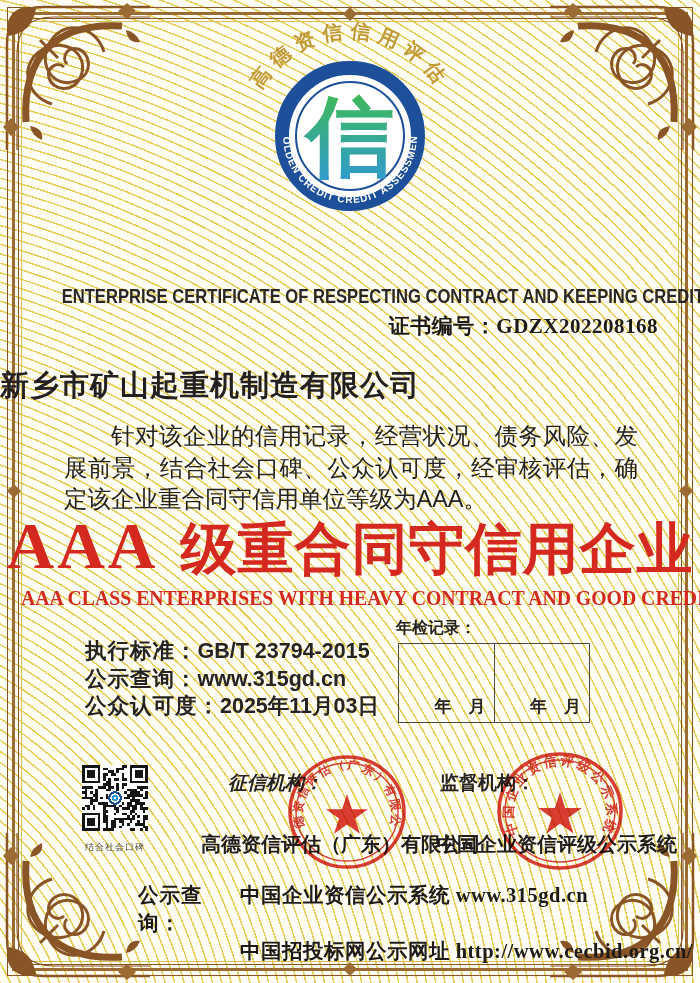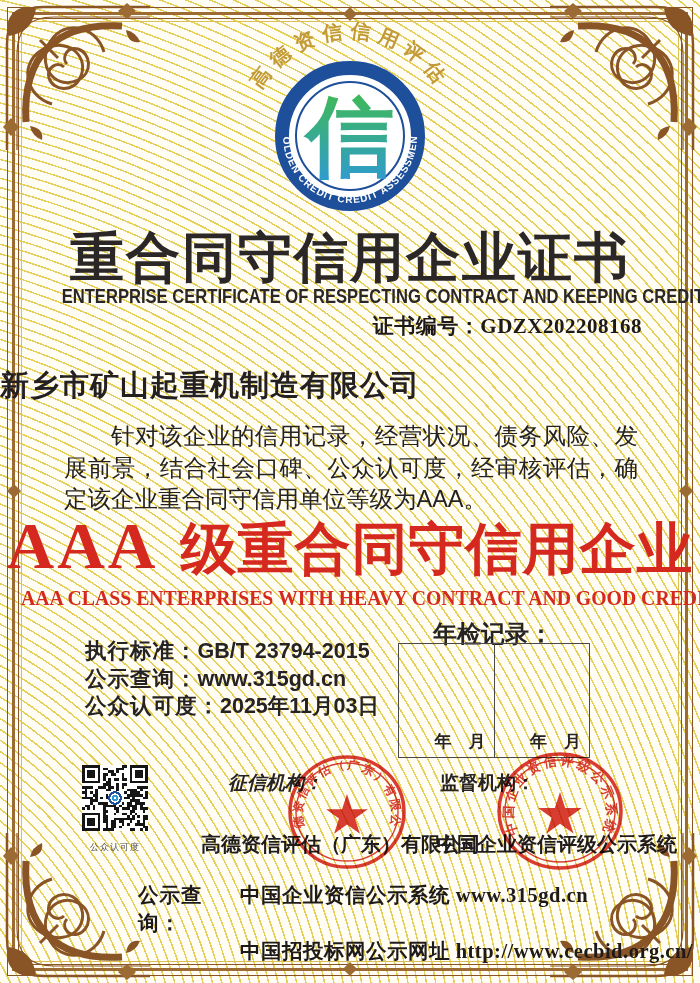--- a/index.html
+++ b/index.html
@@ -40,21 +40,21 @@
     font-size:54px; font-weight:900; letter-spacing:2px; color:#2b2726;
     font-family:"Liberation Sans", sans-serif;
   }
   .subtitle {
     position:absolute; top:284px; left:50%; width:730px; text-align:center;
     transform:translateX(-50%) scaleX(0.79);
     font-size:21px; font-weight:700; color:#2b2726; letter-spacing:0;
     white-space:nowrap;
   }
   .cert-no {
-    position:absolute; top:312px; right:58px; font-family:"Liberation Serif", serif;
+    position:absolute; top:312px; right:42px; font-family:"Liberation Serif", serif;
     font-size:21px; font-weight:700; color:#1d1a19; letter-spacing:.5px;
   }
 
   .company {
     position:absolute; top:366px; left:0; width:100%; text-align:left;
     font-family:"Liberation Serif", serif;
     font-size:29px; font-weight:700; color:#242021; letter-spacing:1px;
   }
 
   .paragraph {
@@ -77,22 +77,22 @@
     font-size:21px; font-weight:900; white-space:nowrap;
   }
 
   
   .details { position:absolute; top:638px; left:85px; }
   .detail-row { font-size:21.5px; line-height:27.5px; color:#262322; font-weight:600; }
   .detail-row .lab { letter-spacing:1px; }
 
   
   .annual-title { position:absolute; top:618px; left:396px;
-    font-family:Liberation Sans, sans-serif; font-size:24px; font-weight:700; color:#262322;margin-left:37px; }
-  .annual-box { position:absolute; top:643px; left:398px; width:192px; height:115px;
+    font-family:Liberation Sans, sans-serif; font-size:16px; font-weight:700; color:#262322; }
+  .annual-box { position:absolute; top:643px; left:398px; width:192px; height:80px;
     border:1.5px solid #4a4a4a; display:flex; background:transparent; }
   .annual-cell { flex:1; position:relative; }
   .annual-cell + .annual-cell { border-left:1.5px solid #4a4a4a; }
   .annual-cell .ym { position:absolute; right:8px; bottom:4px;
     font-family:"Liberation Serif", serif; font-size:17px; font-weight:700; color:#262322; }
 
   
   .qr-wrap { position:absolute; left:82px; top:765px; width:66px; }
   .qr-caption { margin-top:6px; text-align:center; font-size:9px; color:#4a4a4a; letter-spacing:1px; }
 
@@ -210,21 +210,20 @@
     <circle cx="135" cy="118" r="75" fill="#ffffff"></circle>
     <circle cx="135" cy="118" r="68" fill="none" stroke="#1d4f9b" stroke-width="14"></circle>
     <circle cx="135" cy="118" r="56" fill="#ffffff"></circle>
     <circle cx="135" cy="118" r="54" fill="none" stroke="#1d4f9b" stroke-width="2"></circle>
     <text font-family="Liberation Sans, sans-serif" font-size="10" font-weight="700" fill="#ffffff" letter-spacing="1">
       <textPath href="#arc-ring" startOffset="50%" text-anchor="middle">GOLDEN CREDIT CREDIT ASSESSMENT</textPath>
     </text>
     <text x="135" y="149" text-anchor="middle" font-size="88" font-weight="900" font-family="Liberation Sans, sans-serif" fill="url(#xin-grad)">信</text>
   </svg>
 
-  <div class="title">重合同守信用企业证书</div>
   <div class="subtitle">ENTERPRISE CERTIFICATE OF RESPECTING CONTRACT AND KEEPING CREDIT</div>
   <div class="cert-no">
     <span>证书编号：</span><span>GDZX202208168</span>
   </div>
 
   <div class="company">新乡市矿山起重机制造有限公司</div>
   <div class="paragraph">针对该企业的信用记录，经营状况、债务风险、发展前景，结合社会口碑、公众认可度，经审核评估，确定该企业重合同守信用单位等级为AAA。</div>
 
   <div class="grade-line">
     <span class="rating">AAA</span><span class="grade-cn">级重合同守信用企业</span>
@@ -462,21 +461,21 @@
         <rect x="19" y="1" width="5" height="5" fill="#fff"></rect>
         <rect x="20" y="2" width="3" height="3" fill="#151515"></rect>
         <rect x="0" y="18" width="7" height="7" fill="#151515"></rect>
         <rect x="1" y="19" width="5" height="5" fill="#fff"></rect>
         <rect x="2" y="20" width="3" height="3" fill="#151515"></rect>
         <circle cx="12.5" cy="12.5" r="2.6" fill="#1d4f9b"></circle>
         <circle cx="12.5" cy="12.5" r="1.8" fill="#ffffff"></circle>
         <circle cx="12.5" cy="12.5" r="1.2" fill="#2e9ad5"></circle>
         <circle cx="12.5" cy="12.5" r="0.45" fill="#ffffff"></circle>
       </svg>
-    <div class="qr-caption">公众认可度</div>
+    <div class="qr-caption">结合社会口碑</div>
   </div>
 
   <div class="agency-label credit">征信机构：</div>
   <div class="agency-label supervisor">监督机构：</div>
 
   <div class="agency-name credit">高德资信评估（广东）有限公司</div>
   <div class="agency-name supervisor">中国企业资信评级公示系统</div>
 
   <svg class="stamp left" width="120" height="120" viewBox="0 0 120 120">
     <defs>

